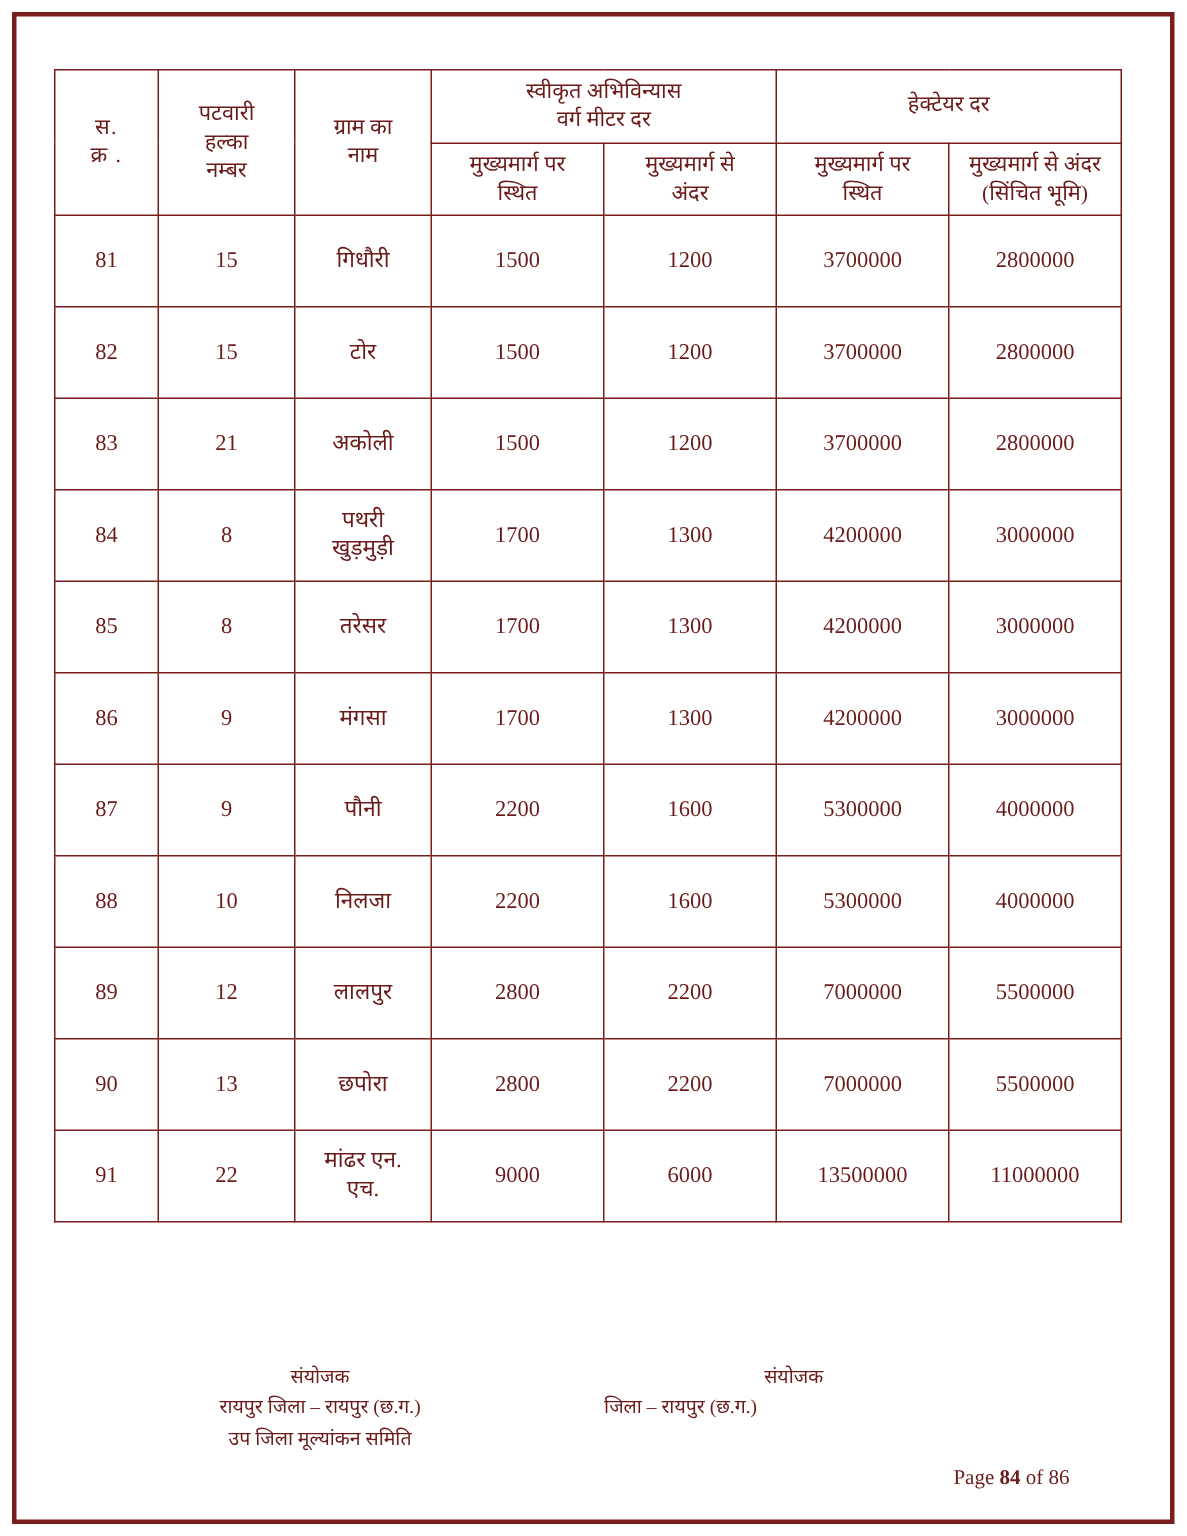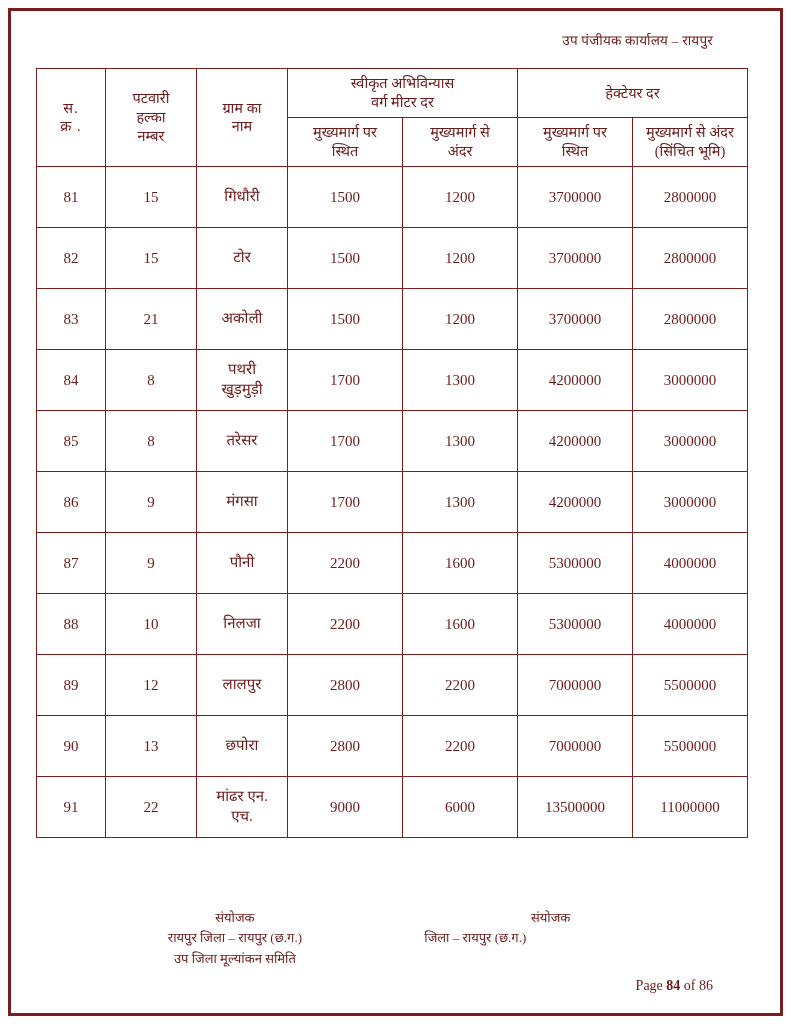--- a/index.html
+++ b/index.html
@@ -90,21 +90,21 @@
   .footer {
     position: absolute;
     left: 36px;
     right: 36px;
     bottom: 30px;
     font-size: 13px;
     color: #6b1a1a;
   }
   .footer-cols {
     display: flex;
-    justify-content: flex-end;
+    justify-content: flex-start;
   }
   .footer-col {
     width: 46%;
     line-height: 1.6;
   }
   .footer-col.left {
     text-align: center;
     padding-left: 12px;
   }
   .footer-col.right {
@@ -128,21 +128,20 @@
 </style>
 </head>
 <body>
 
 <div class="page">
   <div class="page-border"></div>
 
   <div class="content">
 
     <div class="header">
-      <div>उप पंजीयक कार्यालय – रायपुर</div>
     </div>
 
     <table class="rates">
       <thead>
         <tr>
           <th class="th-sno" rowspan="2">
             <span class="two-line">स.</span>
             <span class="two-line">क्र .</span>
           </th>
           <th class="th-halka" rowspan="2">

